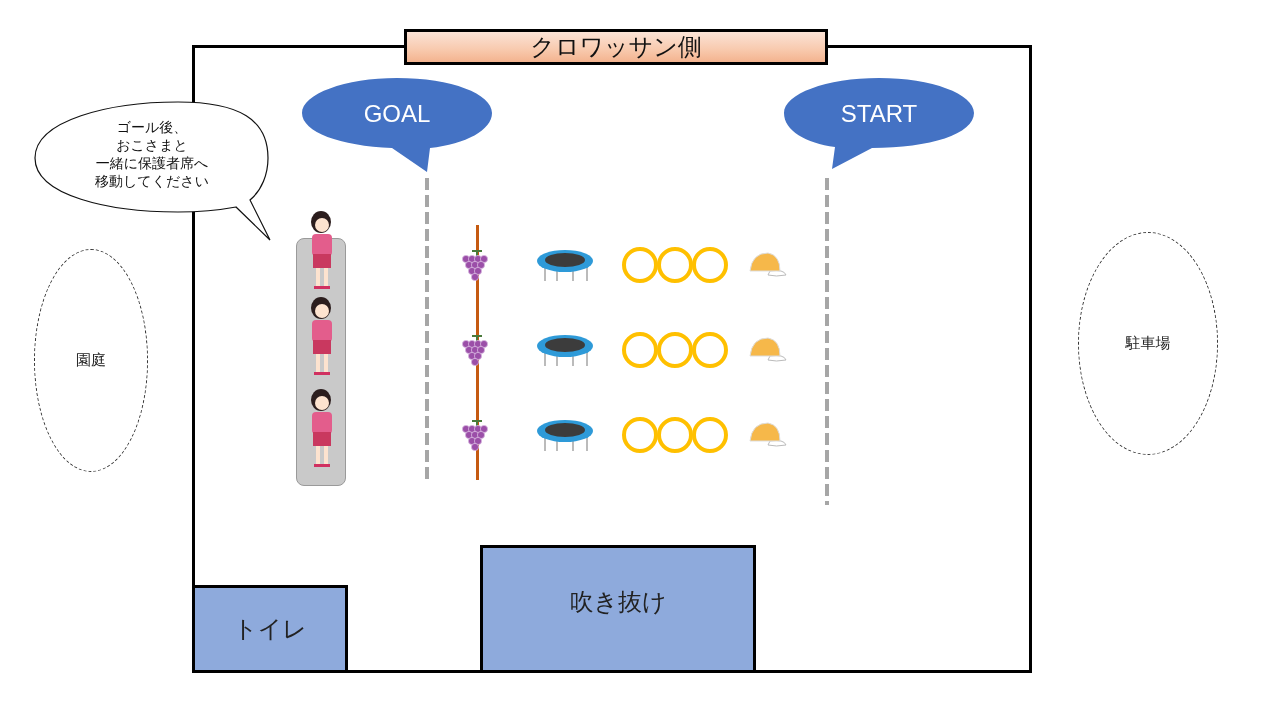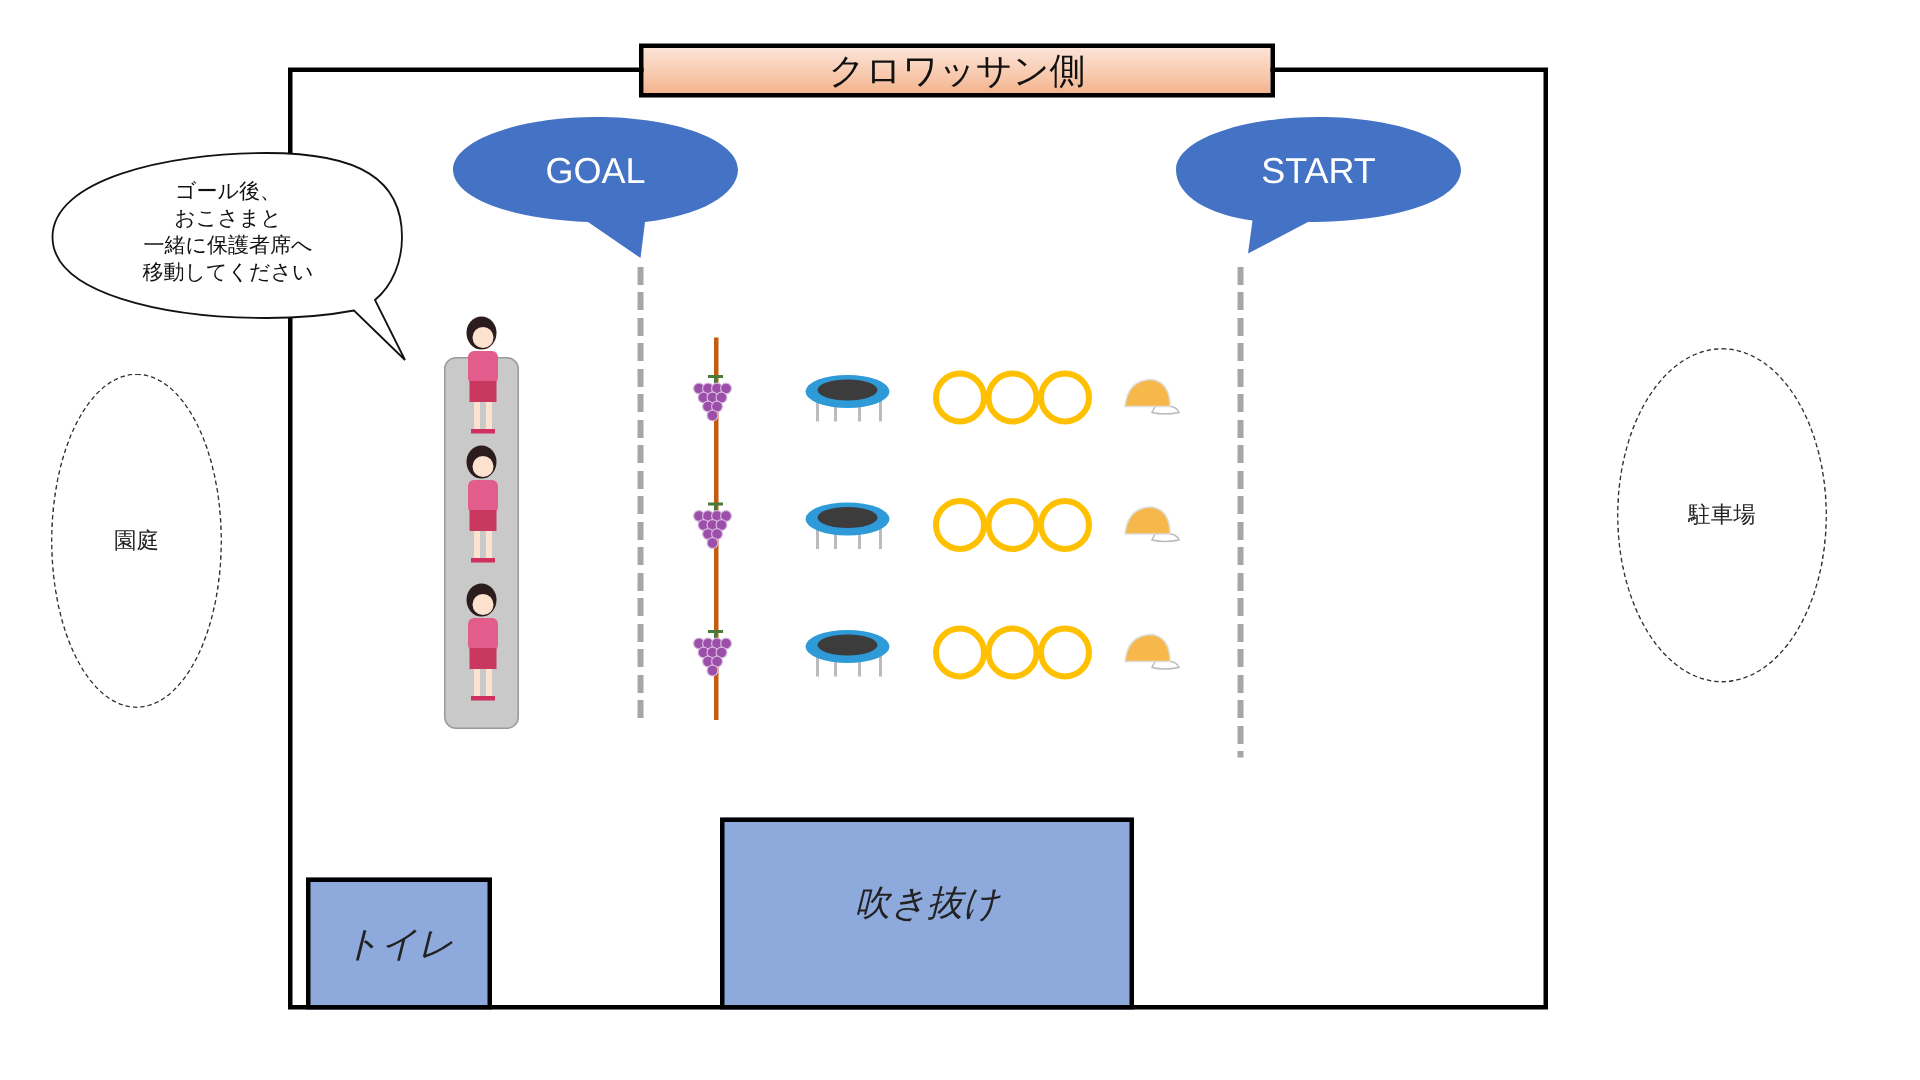--- a/index.html
+++ b/index.html
@@ -2,28 +2,28 @@
 <html><head>
 <meta charset="utf-8">
 <style>
   html, body { margin:0; padding:0; }
   body { width:1280px; height:720px; background:#ffffff; position:relative; overflow:hidden;
          font-family:"DejaVu Sans", sans-serif; color:#222; }
   .abs { position:absolute; }
   #room { left:192px; top:45px; width:840px; height:628px; border:3px solid #000; box-sizing:border-box; }
   #header-box { left:404px; top:29px; width:424px; height:36px; border:3px solid #000; box-sizing:border-box;
     background:linear-gradient(to bottom,#fbe3d6 0%,#f8c9ad 60%,#f3b38f 100%);
-    display:flex; align-items:center; justify-content:center; font-size:24px; color:#111;margin-left:22px; }
+    display:flex; align-items:center; justify-content:center; font-size:24px; color:#111; }
   .oval { border:1.5px dashed #333; border-radius:50%; box-sizing:border-box;
     display:flex; align-items:center; justify-content:center; font-size:15px; color:#222; background:#fff; }
   #garden { left:34px; top:249px; width:114px; height:223px; }
   #parking { left:1078px; top:232px; width:140px; height:223px; }
   .block { background:#8eaadc; border:3px solid #000; box-sizing:border-box;
-    display:flex; align-items:center; justify-content:center; font-size:24px; color:#222;font-style:italic; }
-  #toilet { left:204px; top:585px; width:124px; height:88px; }
+    display:flex; align-items:center; justify-content:center; font-size:24px; color:#222; }
+  #toilet { left:192px; top:585px; width:156px; height:88px; }
   #atrium { left:480px; top:545px; width:276px; height:128px; align-items:flex-start; padding-top:38px; }
   .dash-line { width:4px; background:repeating-linear-gradient(to bottom,#a6a6a6 0 12px,transparent 12px 17px); }
   #goal-line { left:425px; top:178px; height:305px; }
   #start-line { left:825px; top:178px; height:327px; }
   .pole { left:476px; top:225px; width:3px; height:255px; background:#c55a11; }
   .queue-bg { left:296px; top:238px; width:50px; height:248px; background:#c9c9c9; border:1px solid #9a9a9a; border-radius:8px; box-sizing:border-box; }
   svg { position:absolute; overflow:visible; }
   .bubble-text { fill:#fff; font-size:24px; font-family:"Liberation Sans", sans-serif; }
   .note-text { font-size:14px; fill:#111; font-family:"DejaVu Sans", sans-serif; }
 </style>

